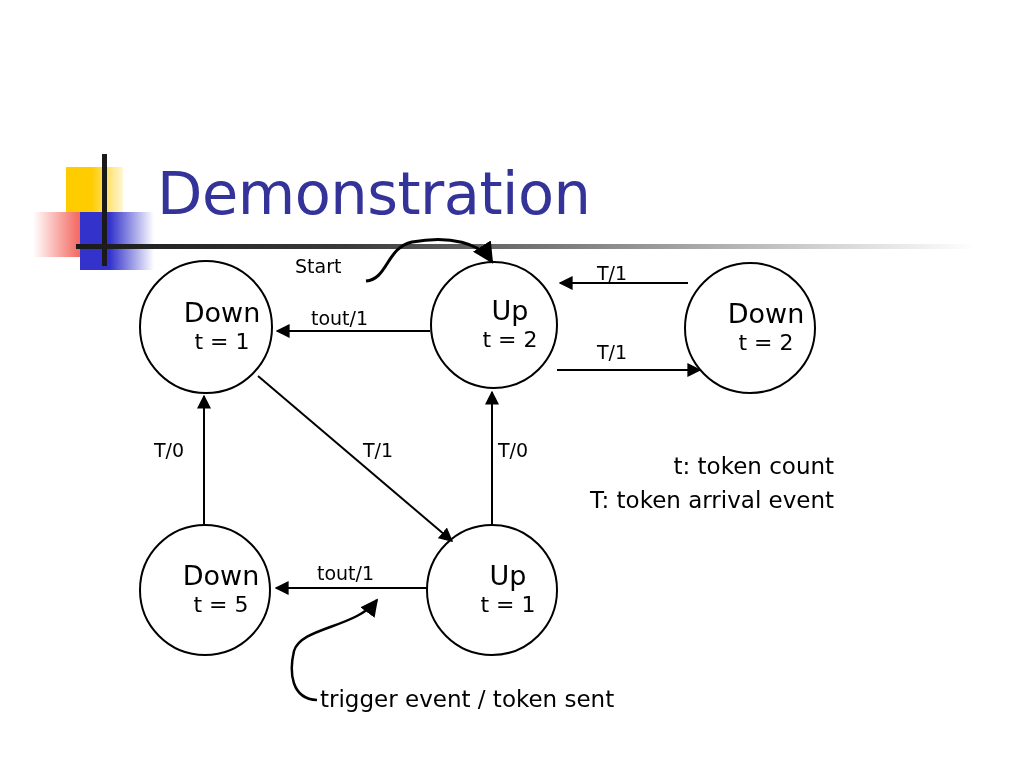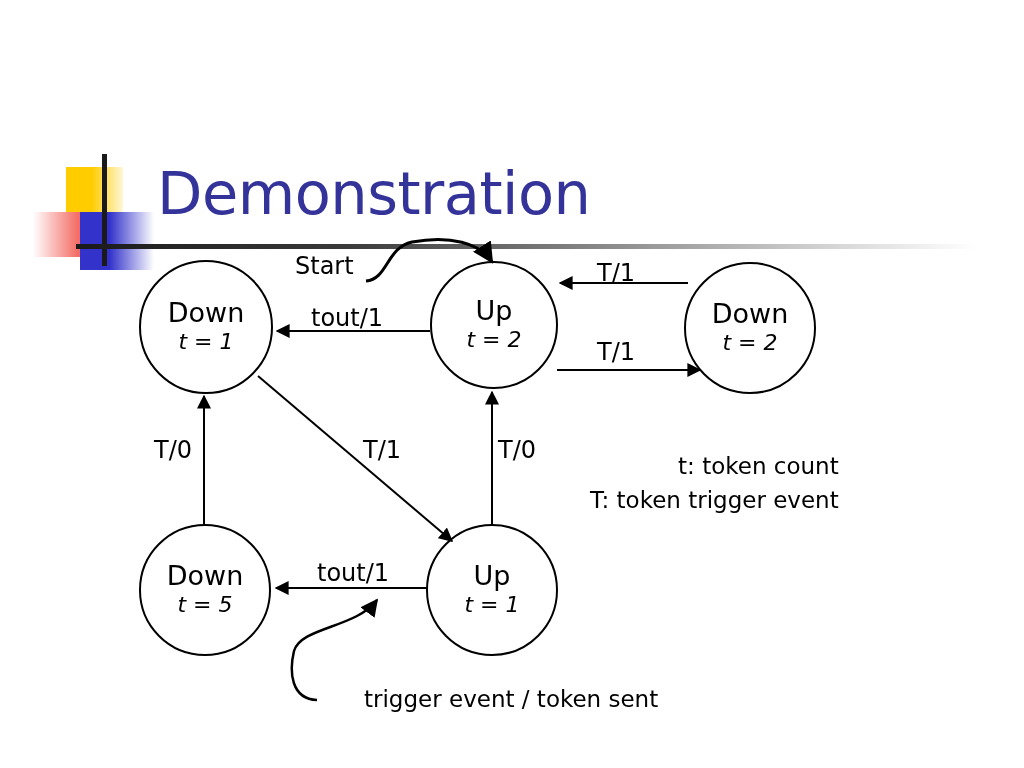--- a/index.html
+++ b/index.html
@@ -93,36 +93,36 @@
     left: 0;
     top: 0;
   }
 
   .node-label {
     position: absolute;
     text-align: center;
     color: #000000;
     white-space: nowrap;
     pointer-events: none;
+    padding-left: 16px;
   }
   .node-label .name {
     display: block;
     font-size: 27px;
     line-height: 30px;
   }
   .node-label .sub {
     display: block;
     font-size: 22px;
     line-height: 27px;
-    font-style: italic;
   }
 
   .edge-label {
     position: absolute;
-    font-size: 24px;
+    font-size: 19px;
     line-height: 26px;
     color: #000000;
     white-space: nowrap;
   }
 
   .caption {
     position: absolute;
     font-size: 23px;
     line-height: 26px;
     color: #000000;
@@ -222,20 +222,20 @@
   <div class="edge-label" style="left:597px; top:339px;">T/1</div>
 
   <div class="edge-label" style="left:154px; top:437px;">T/0</div>
 
   <div class="edge-label" style="left:363px; top:437px;">T/1</div>
 
   <div class="edge-label" style="left:498px; top:437px;">T/0</div>
 
   <div class="edge-label" style="left:317px; top:560px;">tout/1</div>
 
-  <div class="caption" style="left:320px; top:686px;margin-left:44px;">trigger event / token sent</div>
+  <div class="caption" style="left:320px; top:686px;">trigger event / token sent</div>
 
   <div id="legend">
     <div>t: token count</div>
-    <div>T: token trigger event</div>
+    <div>T: token arrival event</div>
   </div>
 
 </div>
 
 </body></html>

